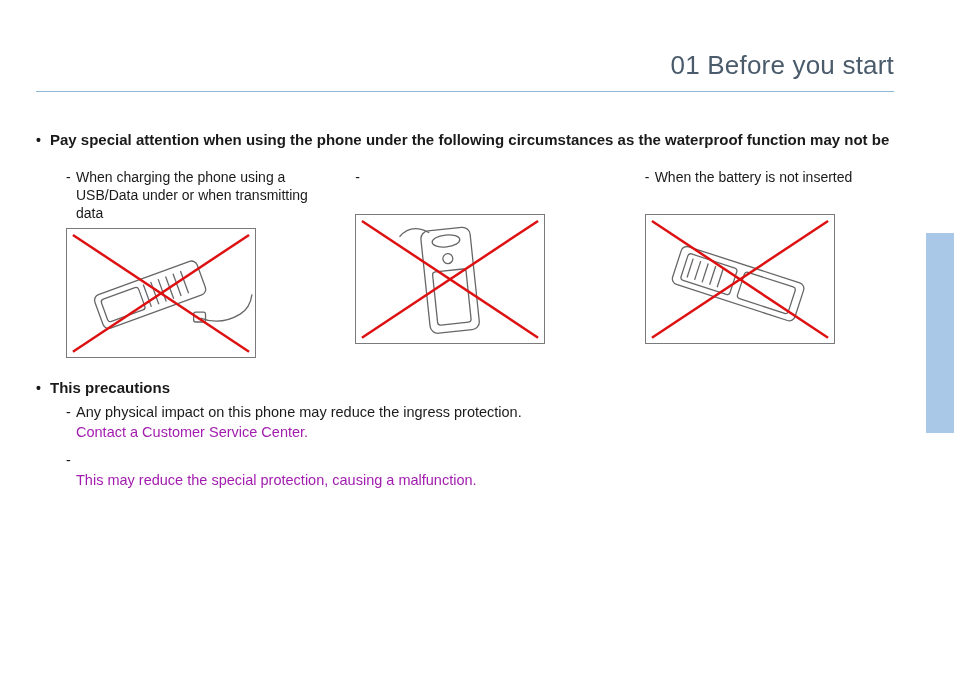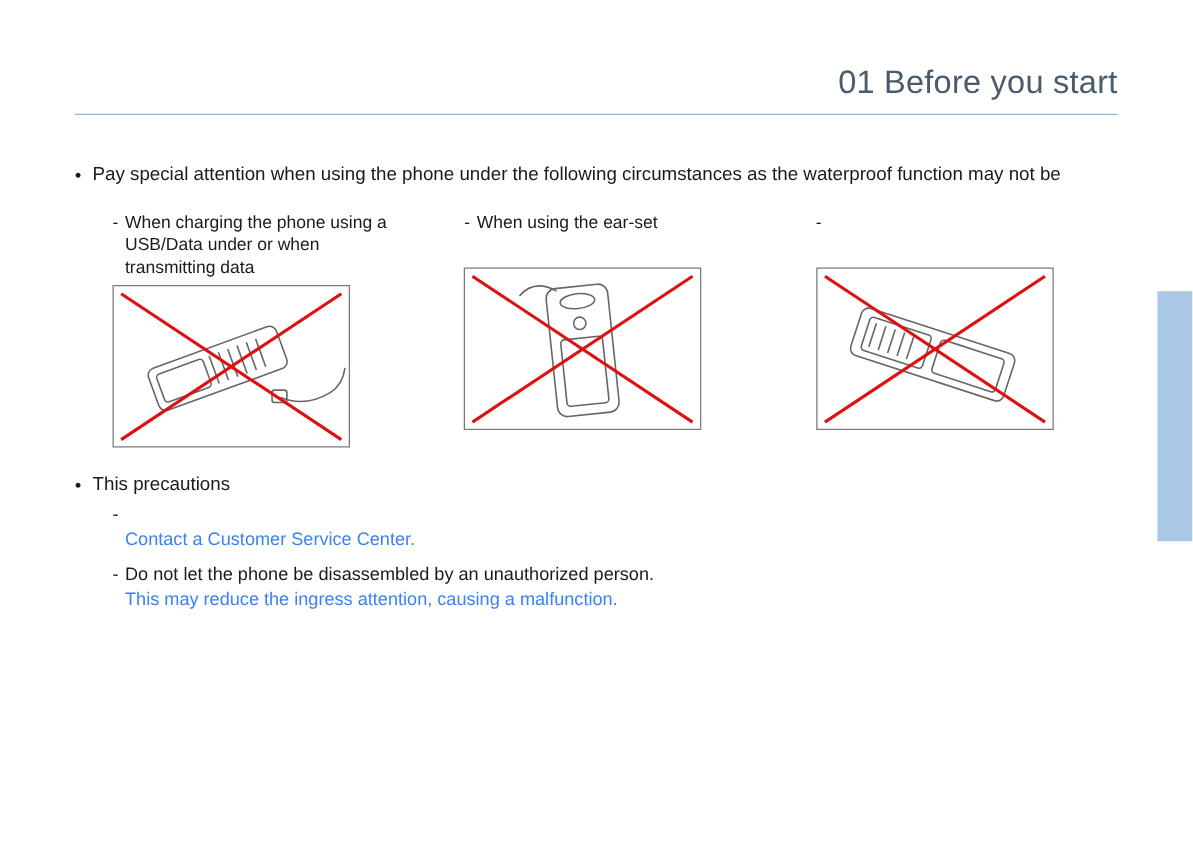--- a/index.html
+++ b/index.html
@@ -11,21 +11,21 @@
     font-family: Arial, Helvetica, sans-serif;
     color: #1a1a1a;
     position: relative;
     overflow: hidden;
   }
   .page {
     position: relative;
     width: 954px;
     height: 678px;
     box-sizing: border-box;
-    padding: 50px 60px 40px 60px;
+    padding: 50px 60px 40px 36px;
   }
   .chapter-title {
     text-align: right;
     font-size: 26px;
     font-weight: 300;
     color: #4a5b6b;
     letter-spacing: 0.2px;
     margin: 0 0 10px 0;
     font-family: "Segoe UI", Arial, sans-serif;
   }
@@ -52,21 +52,21 @@
   }
   .bullet-dot {
     font-size: 14px;
     line-height: 20px;
     width: 14px;
     flex: 0 0 14px;
     text-align: left;
     font-weight: bold;
   }
   .lead-bold {
-    font-weight: normal;
+    font-weight: bold;
     font-size: 15px;
     line-height: 20px;
   }
   .three-col {
     display: flex;
     gap: 40px;
     margin: 0 0 20px 30px;
   }
   .col {
     flex: 1 1 0;
@@ -103,21 +103,21 @@
     line-height: 20px;
     display: flex;
   }
   .sub-item .dash {
     flex: 0 0 10px;
   }
   .sub-note {
     margin: 0 0 8px 40px;
     font-size: 14.5px;
     line-height: 20px;
-    color: #3b82f6;
+    color: #a21caf;
   }
 </style>
 </head>
 <body>
 
 <div class="page">
 
   <h1 class="chapter-title">01 Before you start</h1>
   <hr class="rule">
 
@@ -158,21 +158,20 @@
 
             <line x1="6" y1="6" x2="184" y2="124" stroke="#d11" stroke-width="2.5"></line>
             <line x1="184" y1="6" x2="6" y2="124" stroke="#d11" stroke-width="2.5"></line>
           </svg>
         </div>
       </div>
 
       <div class="col">
         <div class="col-caption">
           <span class="dash">-</span>
-          <span>When using the ear-set</span>
         </div>
         <div class="figure">
           <svg viewBox="0 0 190 130">
             <g stroke="#666" stroke-width="1.3" fill="none">
 
               <g transform="rotate(-6 95 65)">
                 <rect x="70" y="14" width="50" height="104" rx="8"></rect>
                 <rect x="78" y="56" width="34" height="54" rx="3"></rect>
                 <ellipse cx="95" cy="26" rx="14" ry="6"></ellipse>
                 <circle cx="95" cy="44" r="5"></circle>
@@ -182,20 +181,21 @@
             </g>
             <line x1="6" y1="6" x2="184" y2="124" stroke="#d11" stroke-width="2.5"></line>
             <line x1="184" y1="6" x2="6" y2="124" stroke="#d11" stroke-width="2.5"></line>
           </svg>
         </div>
       </div>
 
       <div class="col">
         <div class="col-caption">
           <span class="dash">-</span>
+          <span>When the battery is not inserted</span>
         </div>
         <div class="figure">
           <svg viewBox="0 0 190 130">
             <g stroke="#666" stroke-width="1.3" fill="none">
 
               <g transform="rotate(18 95 70)">
                 <rect x="28" y="50" width="130" height="40" rx="6"></rect>
                 <rect x="96" y="56" width="54" height="28" rx="3"></rect>
                 <rect x="36" y="56" width="52" height="28" rx="3"></rect>
                 <line x1="42" y1="60" x2="42" y2="80"></line>
@@ -214,24 +214,24 @@
     </div>
 
     <div class="precautions">
       <div class="bullet-row" style="margin-bottom:4px;">
         <span class="bullet-dot">•</span>
         <span class="lead-bold">This precautions</span>
       </div>
 
       <div class="sub-item">
         <span class="dash">-</span>
+        <span>Any physical impact on this phone may reduce the ingress protection.</span>
       </div>
       <div class="sub-note">Contact a Customer Service Center.</div>
 
       <div class="sub-item">
         <span class="dash">-</span>
-        <span>Do not let the phone be disassembled by an unauthorized person.</span>
-      </div>
-      <div class="sub-note">This may reduce the ingress attention, causing a malfunction.</div>
+      </div>
+      <div class="sub-note">This may reduce the special protection, causing a malfunction.</div>
     </div>
 
   </div>
 </div>
 
 </body></html>

